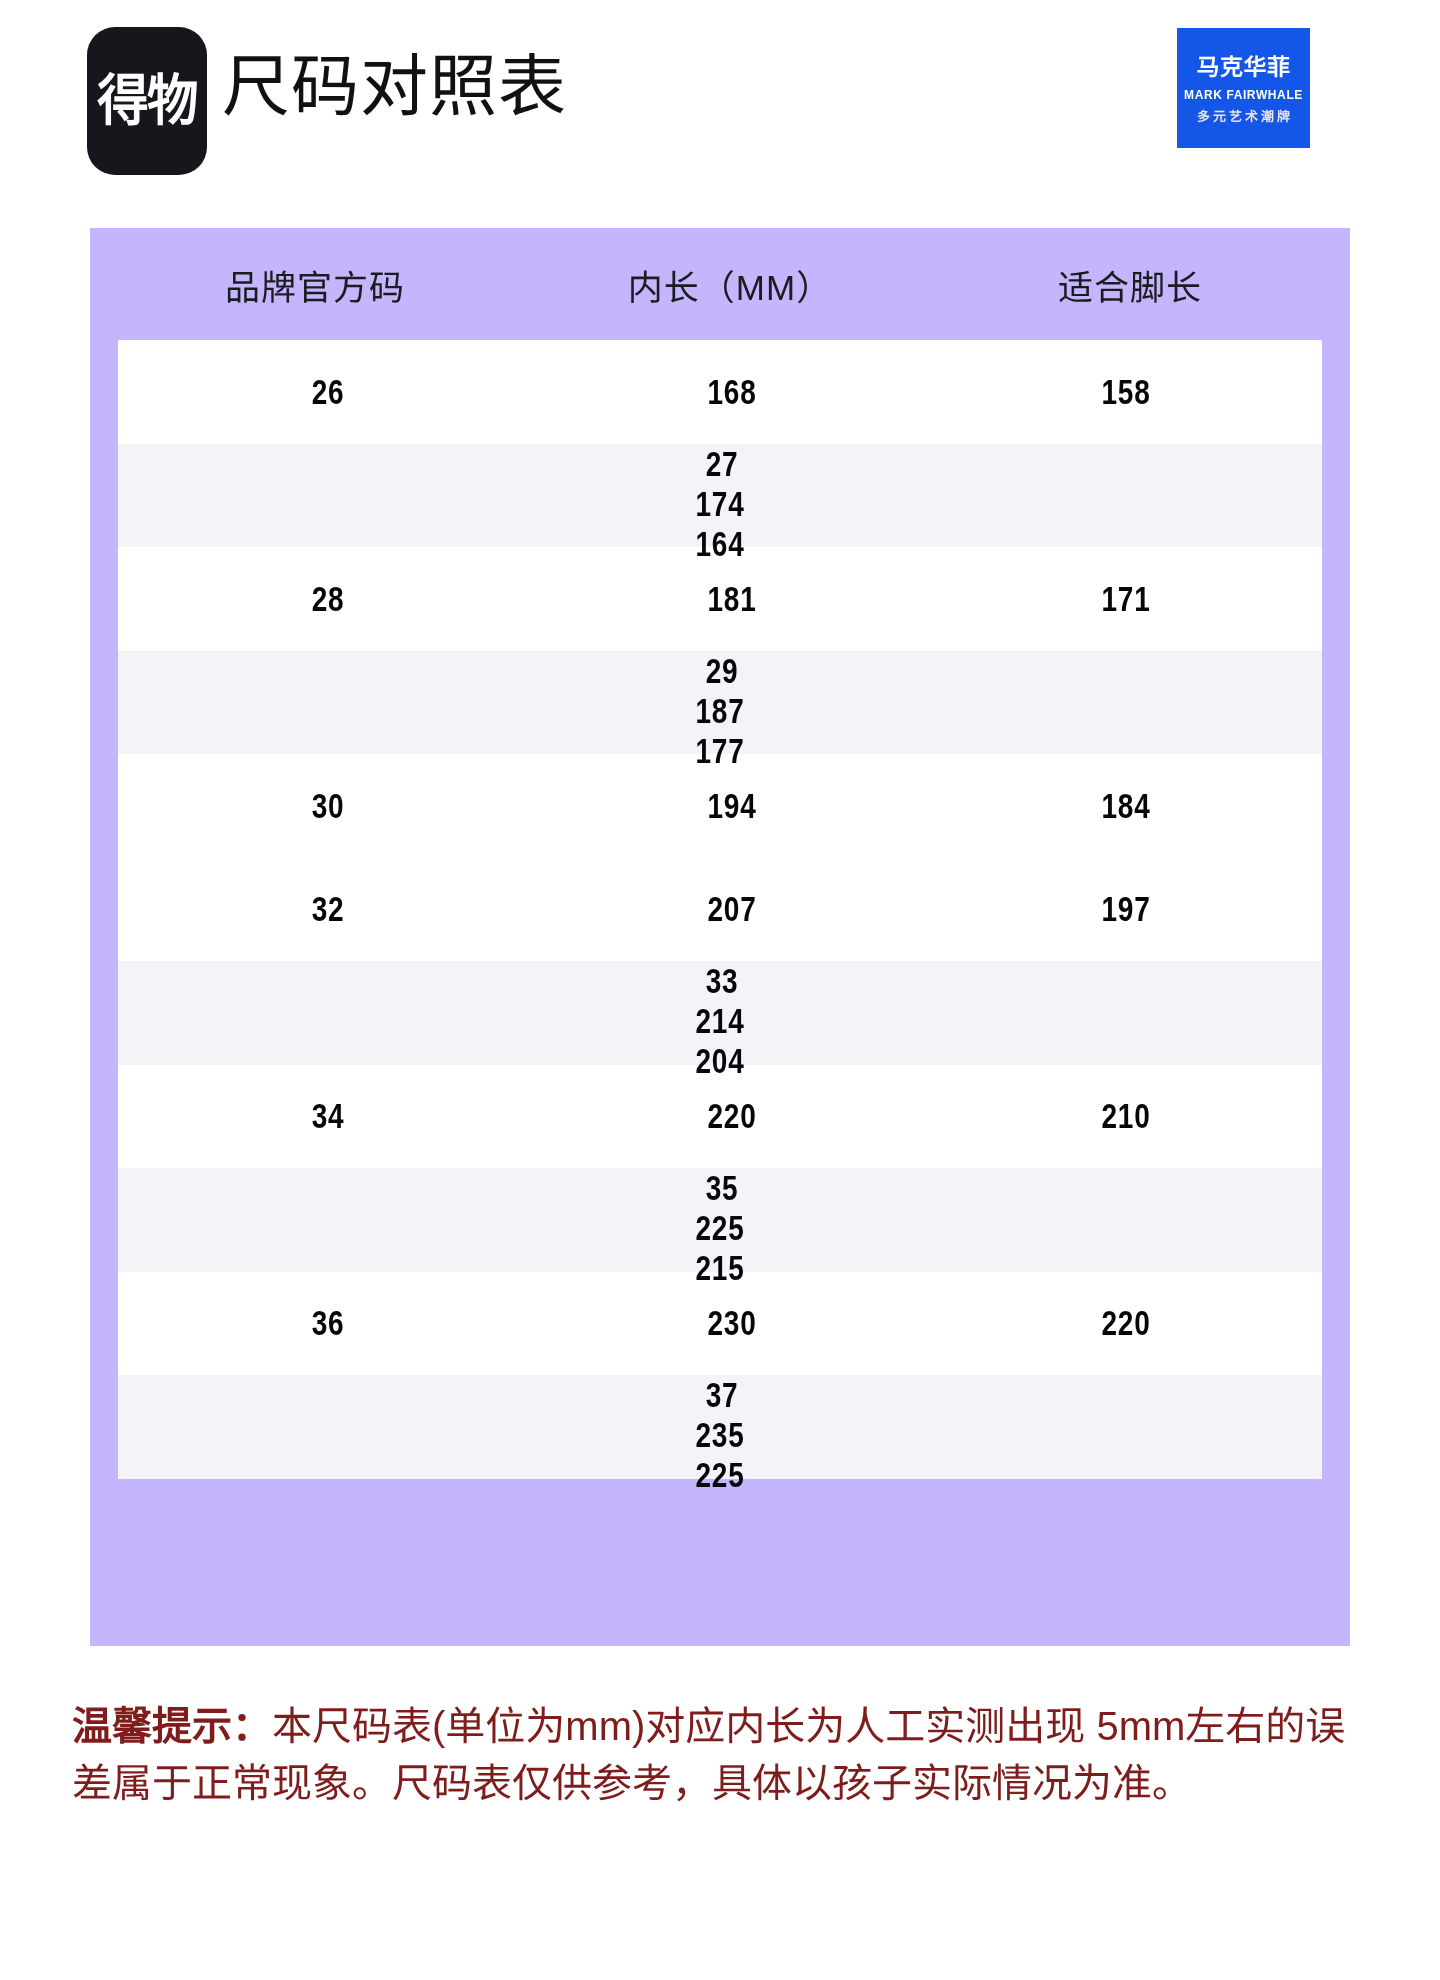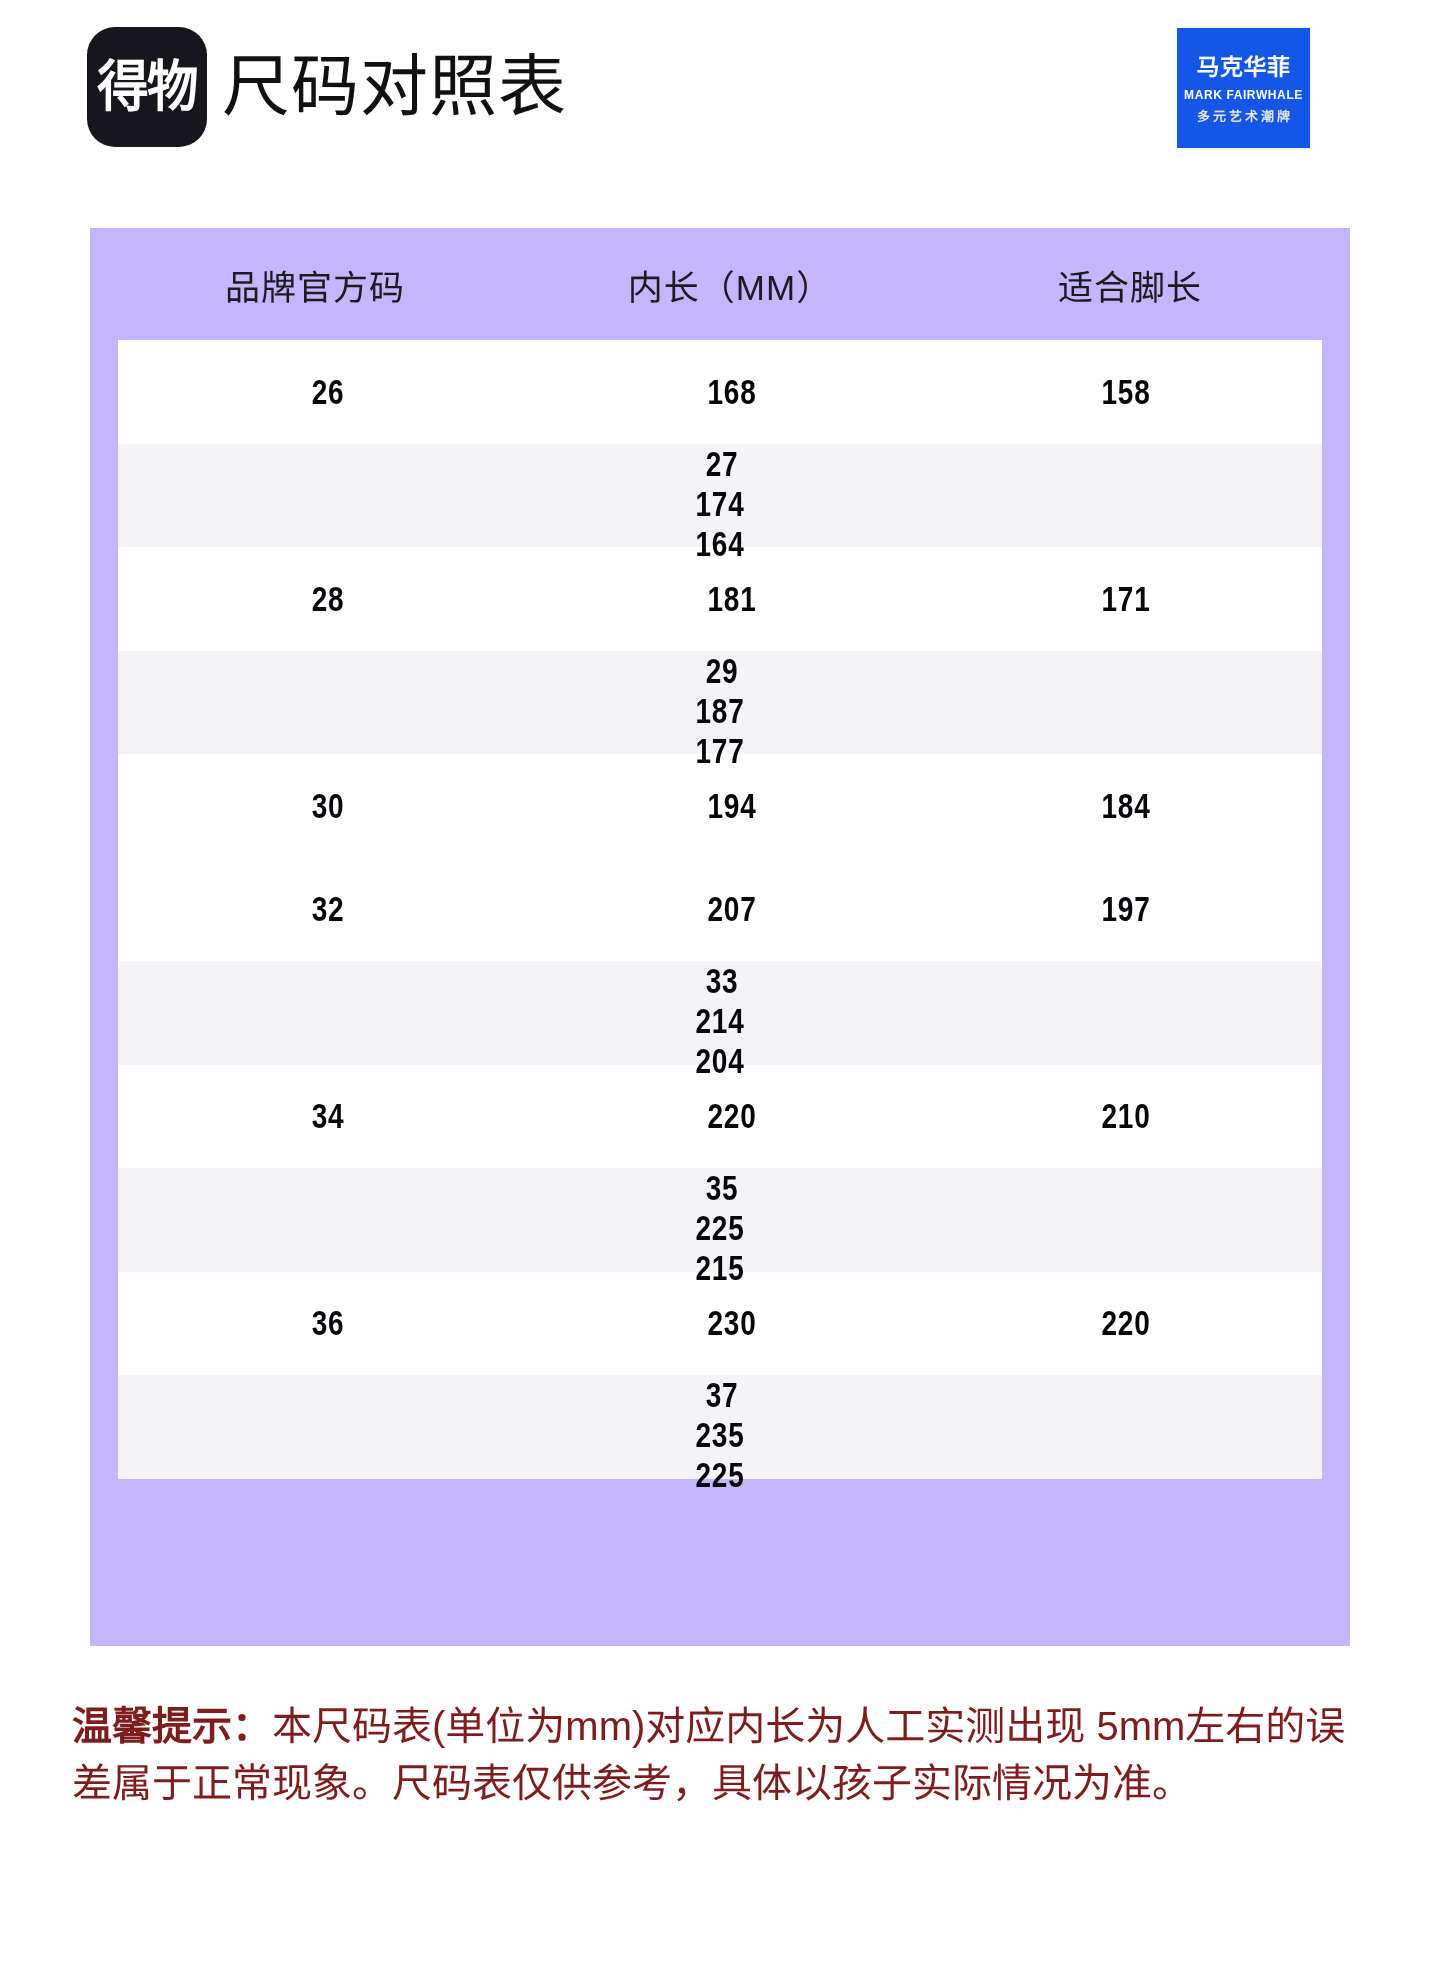--- a/index.html
+++ b/index.html
@@ -30,21 +30,21 @@
     top: 0;
     width: 1440px;
     height: 175px;
   }
 
   .app-logo {
     position: absolute;
     left: 87px;
     top: 27px;
     width: 120px;
-    height: 120px;
+    height: 148px;
     background: #16161c;
     border-radius: 28px;
     display: flex;
     align-items: center;
     justify-content: center;
   }
   .app-logo-text {
     color: #ffffff;
     font-size: 56px;
     font-weight: 700;

